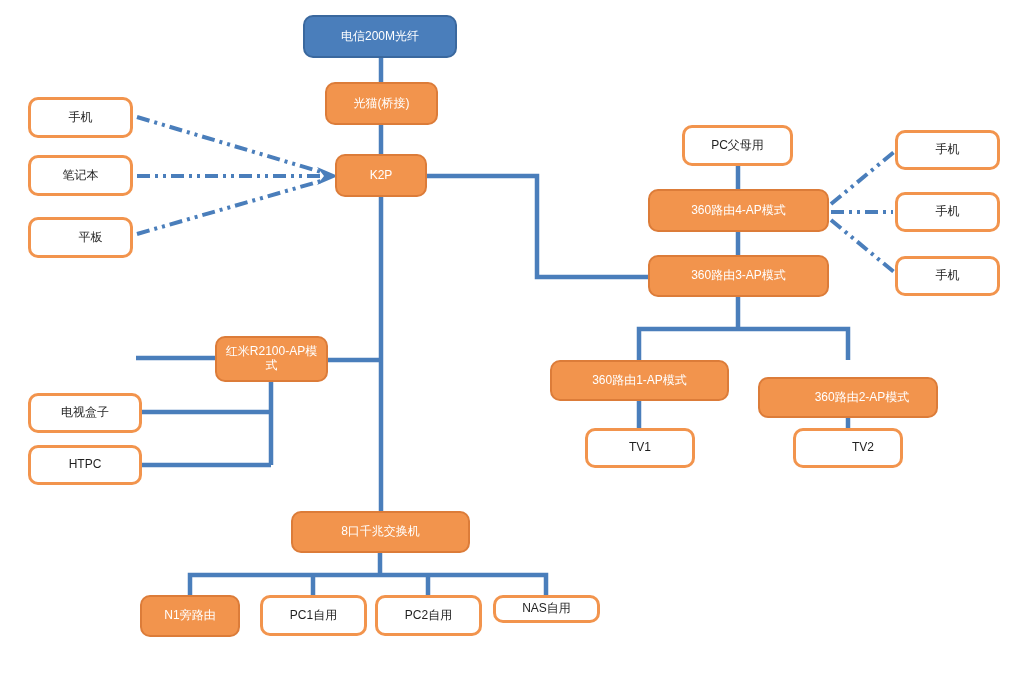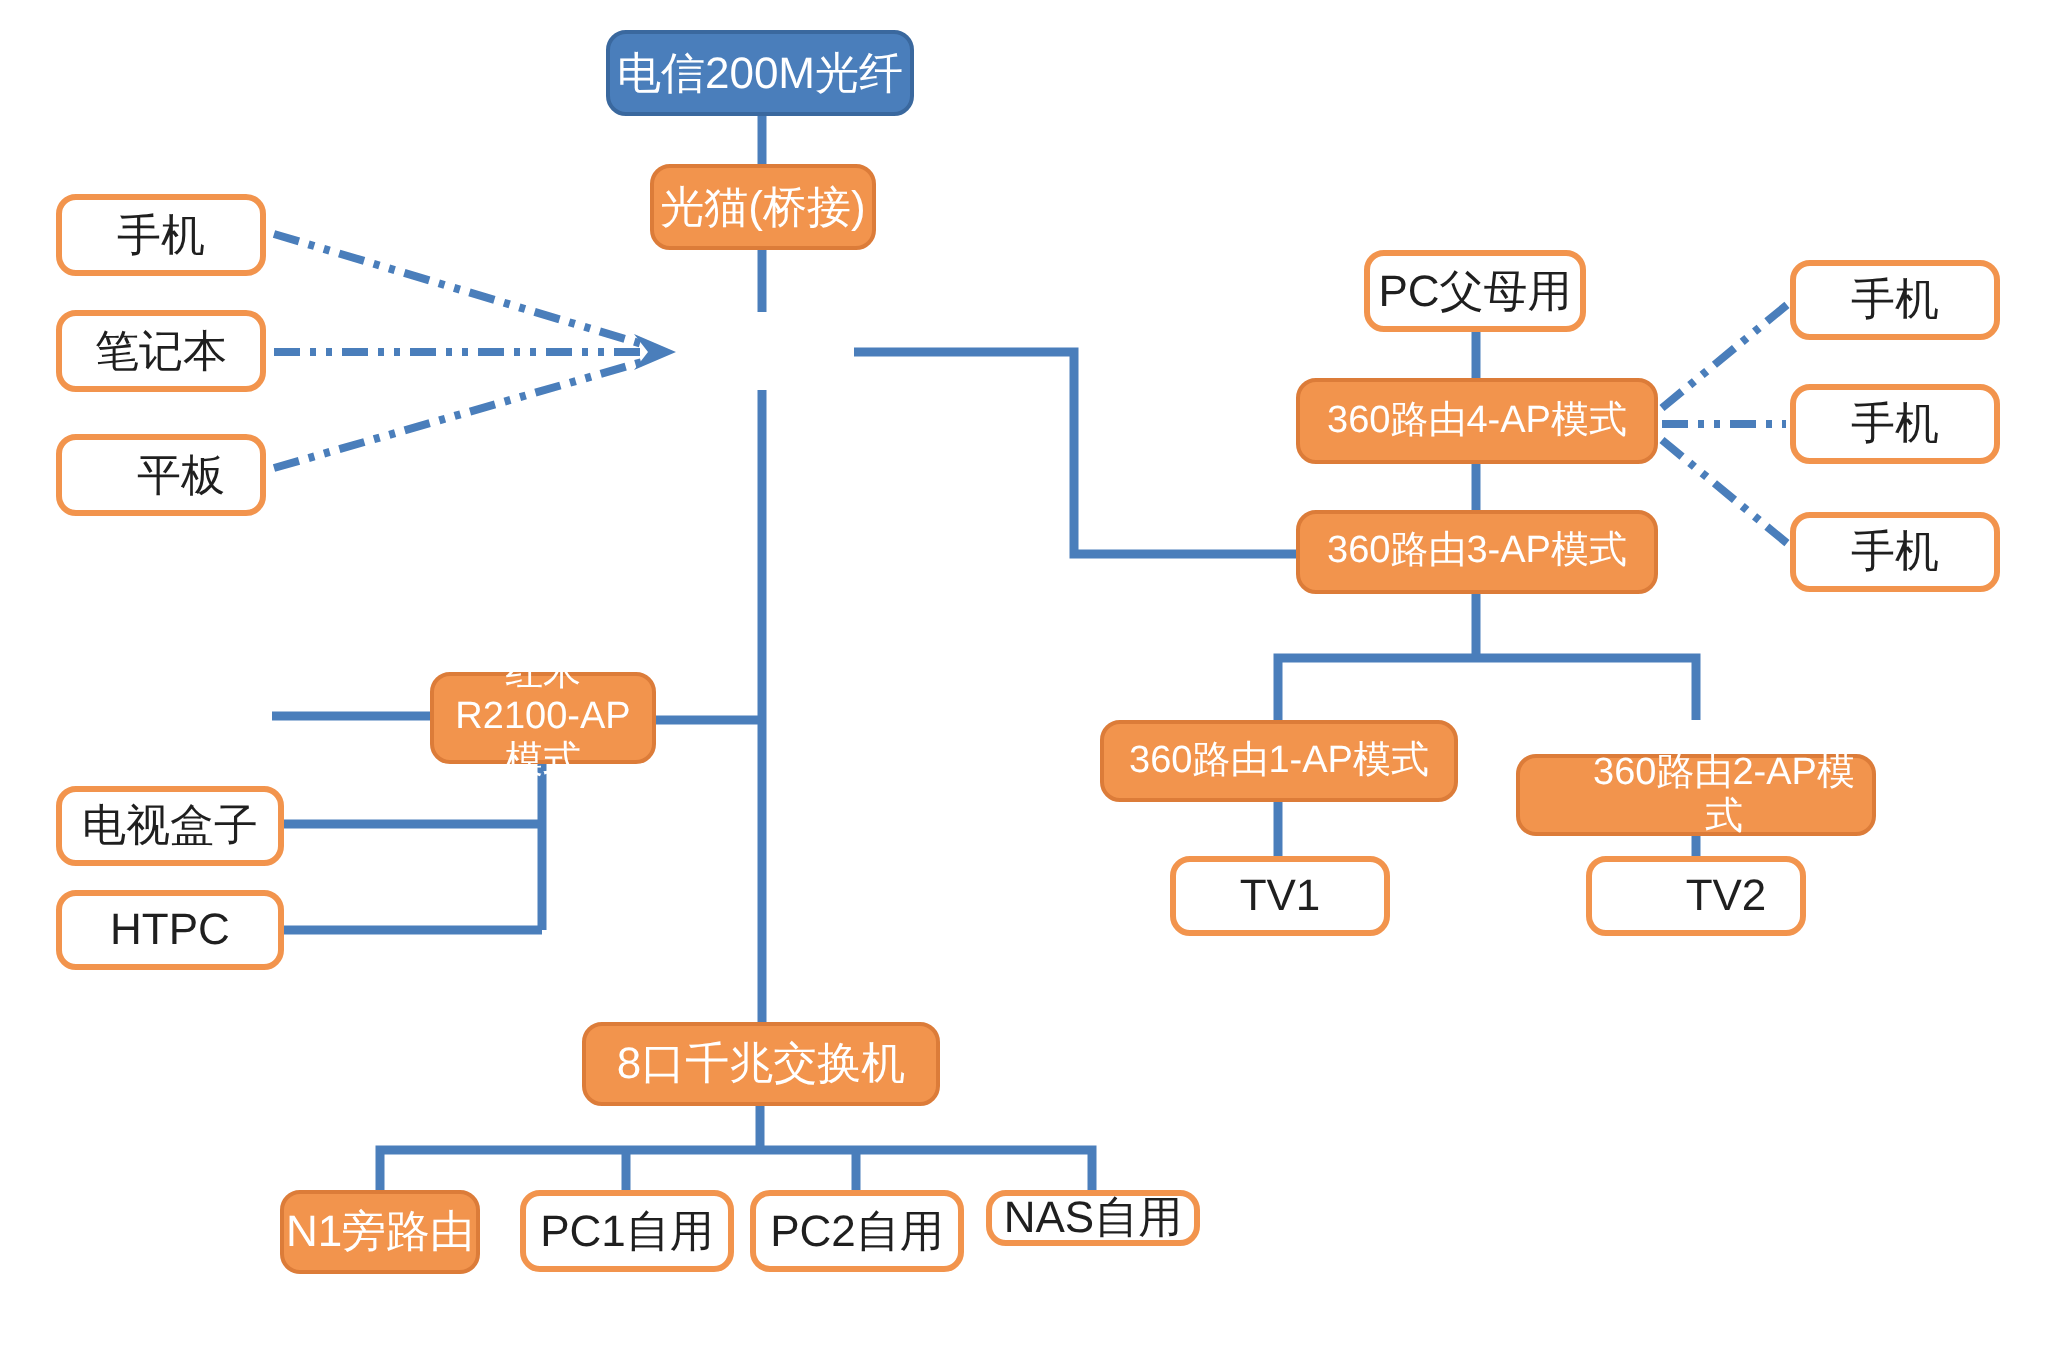--- a/index.html
+++ b/index.html
@@ -11,40 +11,40 @@
     font-family:"Liberation Sans","DejaVu Sans",sans-serif;
     overflow:hidden;
   }
   #wires{position:absolute;left:0;top:0;width:1023px;height:682px;}
   .node{
     position:absolute;
     box-sizing:border-box;
     display:flex;align-items:center;justify-content:center;
     border-radius:10px;
     text-align:center;
-    font-size:22px;
+    font-size:12px;
     line-height:1.15;
     white-space:pre-line;
   }
   .node.white{
     background:#ffffff;
     border:3px solid #F2944D;
     color:#1f1f1f;
   }
   .node.orange{
     background:#F2944D;
     border:2.5px solid #DC7C39;
     color:#ffffff;
   }
   .node.blue{
     background:#4A7EBB;
     border:2.5px solid #3A689E;
     color:#ffffff;
   }
-  .node.small-font{font-size:19px;}
+  .node.small-font{font-size:12px;}
 </style>
 </head>
 <body>
 
 <div id="canvas">
 
   <svg id="wires" viewBox="0 0 1023 682" fill="none" stroke="#4A7EBB" stroke-width="4.5">
 
     <line x1="381" y1="56" x2="381" y2="84"></line>
     <line x1="381" y1="123" x2="381" y2="156"></line>
@@ -69,20 +69,21 @@
 
     <g stroke-width="4" stroke-dasharray="13 5 3 5 3 5">
       <line x1="831" y1="204" x2="894" y2="152"></line>
       <line x1="831" y1="212" x2="893" y2="212"></line>
       <line x1="831" y1="220" x2="894" y2="272"></line>
     </g>
   </svg>
 
   <div class="node blue" style="left:303px;top:15px;width:154px;height:43px;">电信200M光纤</div>
   <div class="node orange" style="left:325px;top:82px;width:113px;height:43px;">光猫(桥接)</div>
+  <div class="node orange" style="left:335px;top:154px;width:92px;height:43px;">K2P</div>
 
   <div class="node white" style="left:28px;top:97px;width:105px;height:41px;">手机</div>
   <div class="node white" style="left:28px;top:155px;width:105px;height:41px;">笔记本</div>
   <div class="node white" style="left:28px;top:217px;width:105px;height:41px;padding-left:20px;">平板</div>
 
   <div class="node white" style="left:682px;top:125px;width:111px;height:41px;">PC父母用</div>
   <div class="node orange small-font" style="left:648px;top:189px;width:181px;height:43px;">360路由4-AP模式</div>
   <div class="node orange small-font" style="left:648px;top:255px;width:181px;height:42px;">360路由3-AP模式</div>
 
   <div class="node white" style="left:895px;top:130px;width:105px;height:40px;">手机</div>

